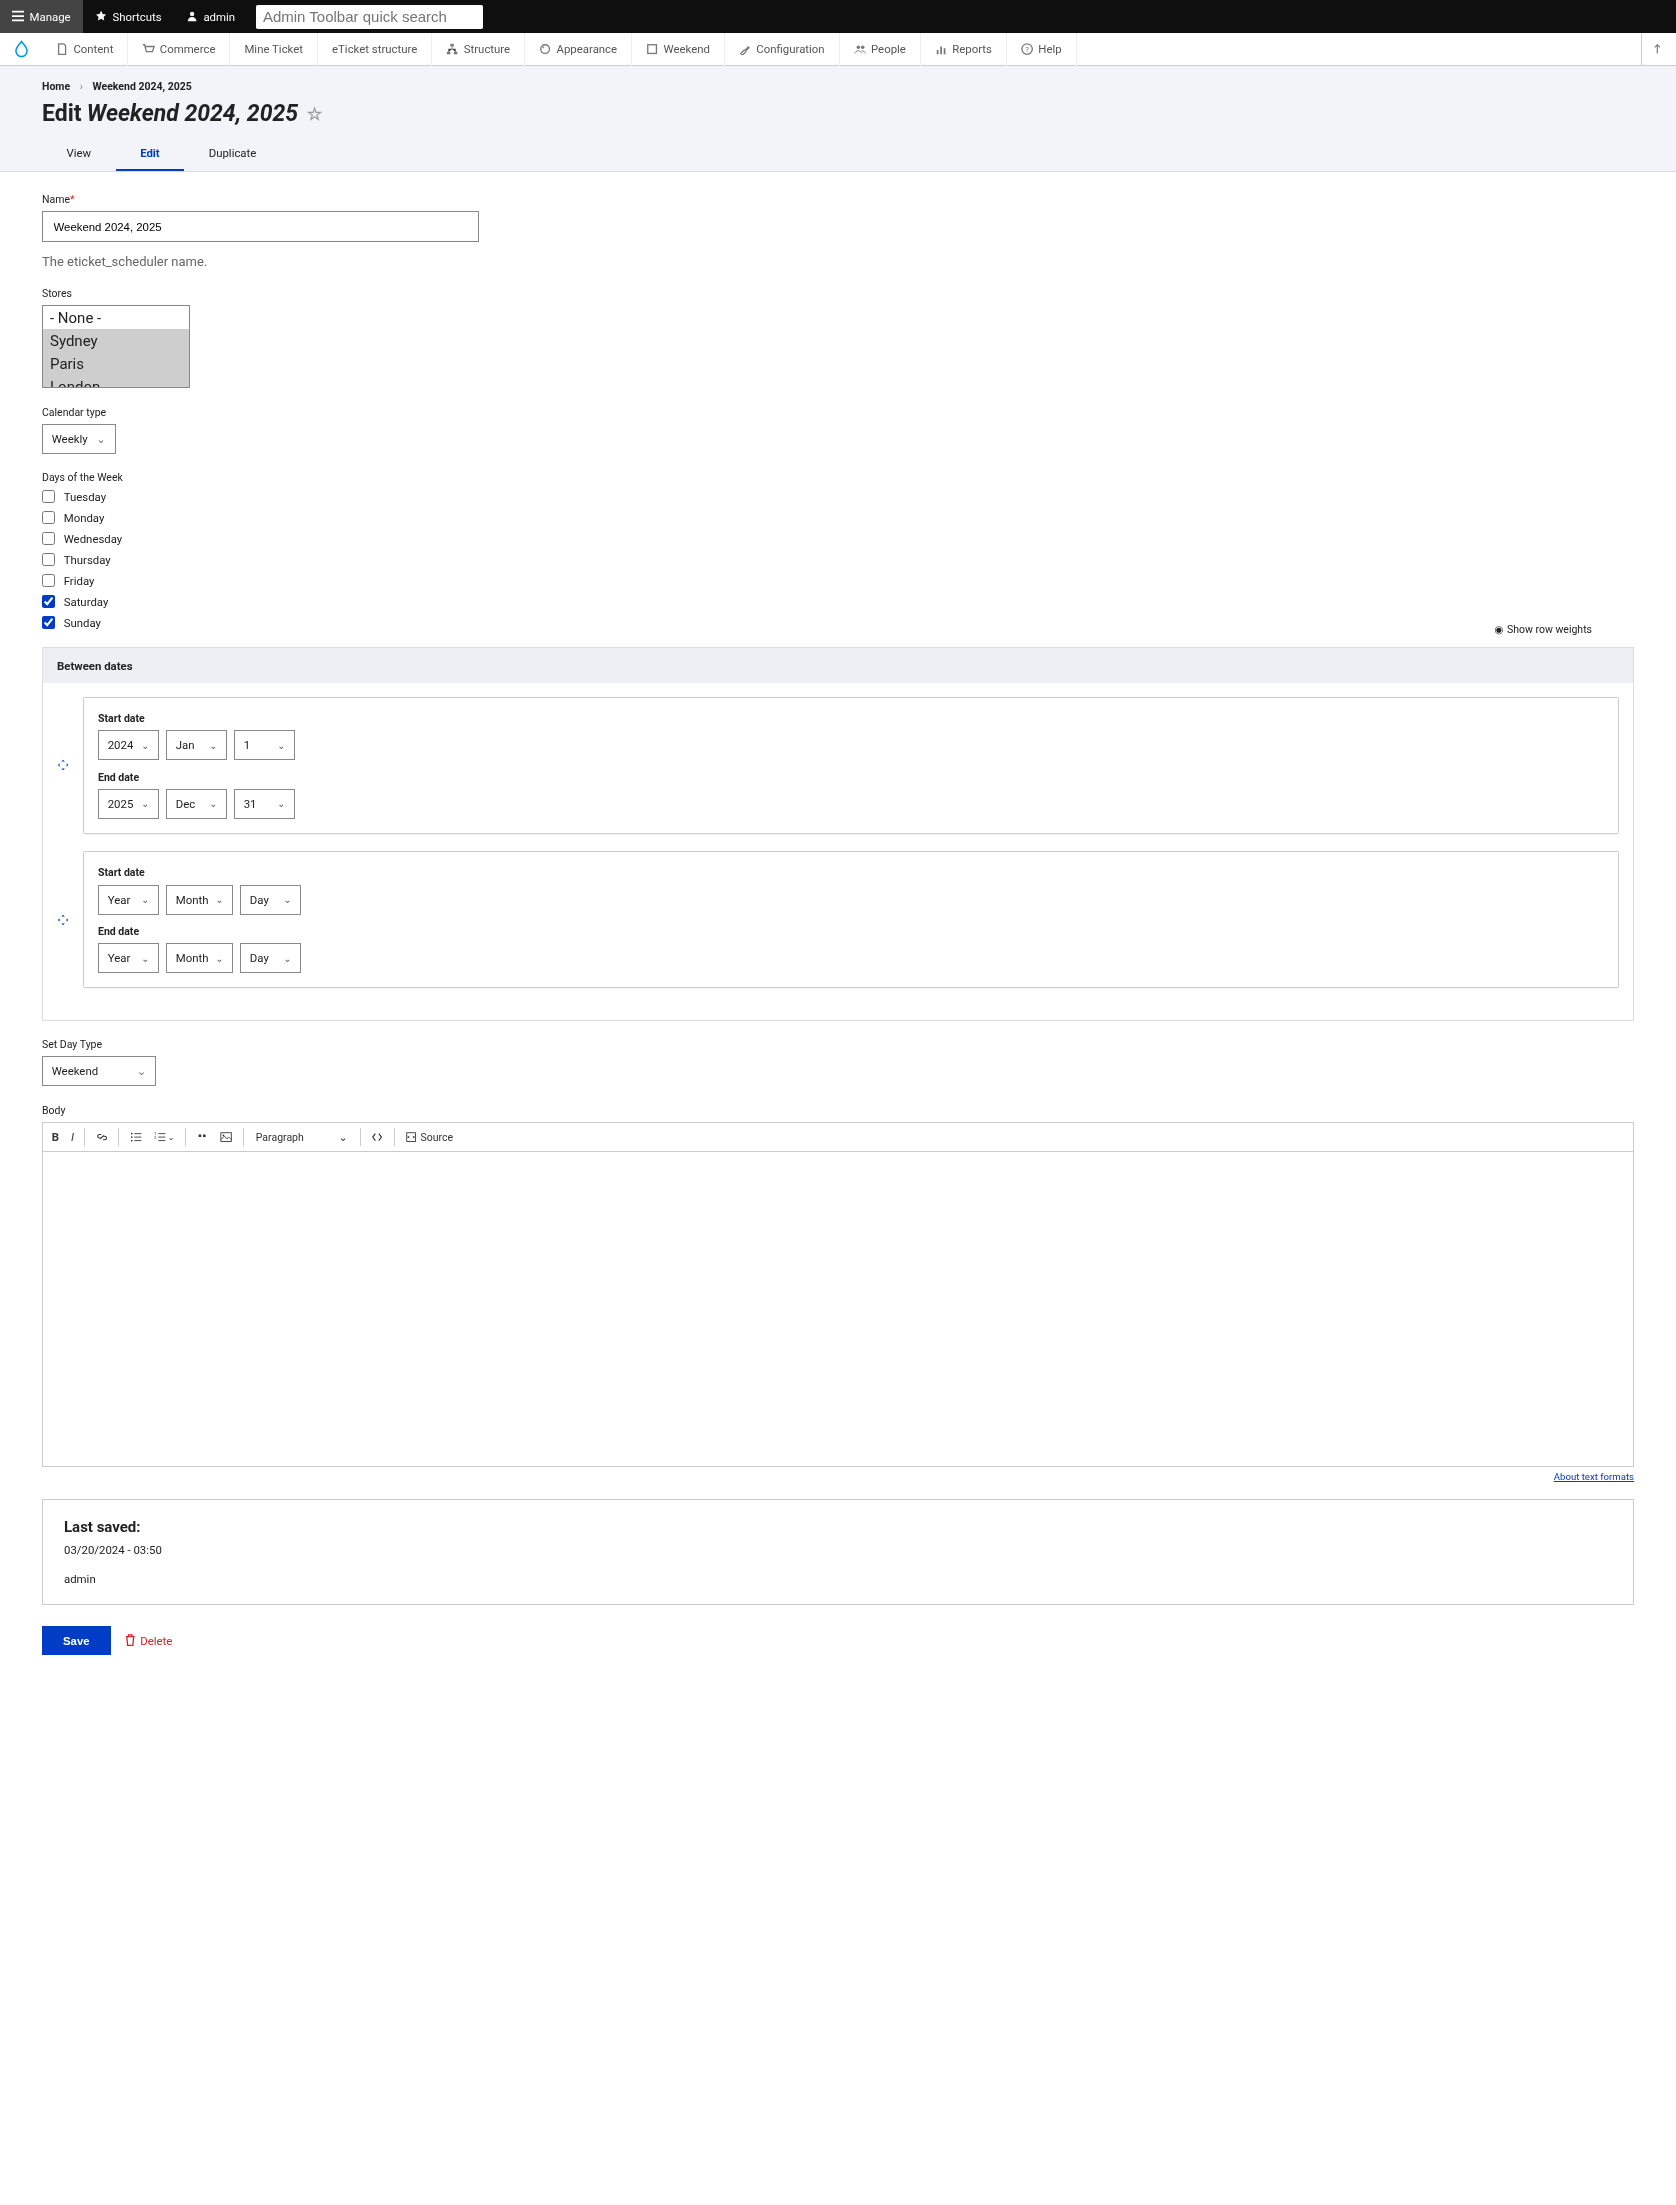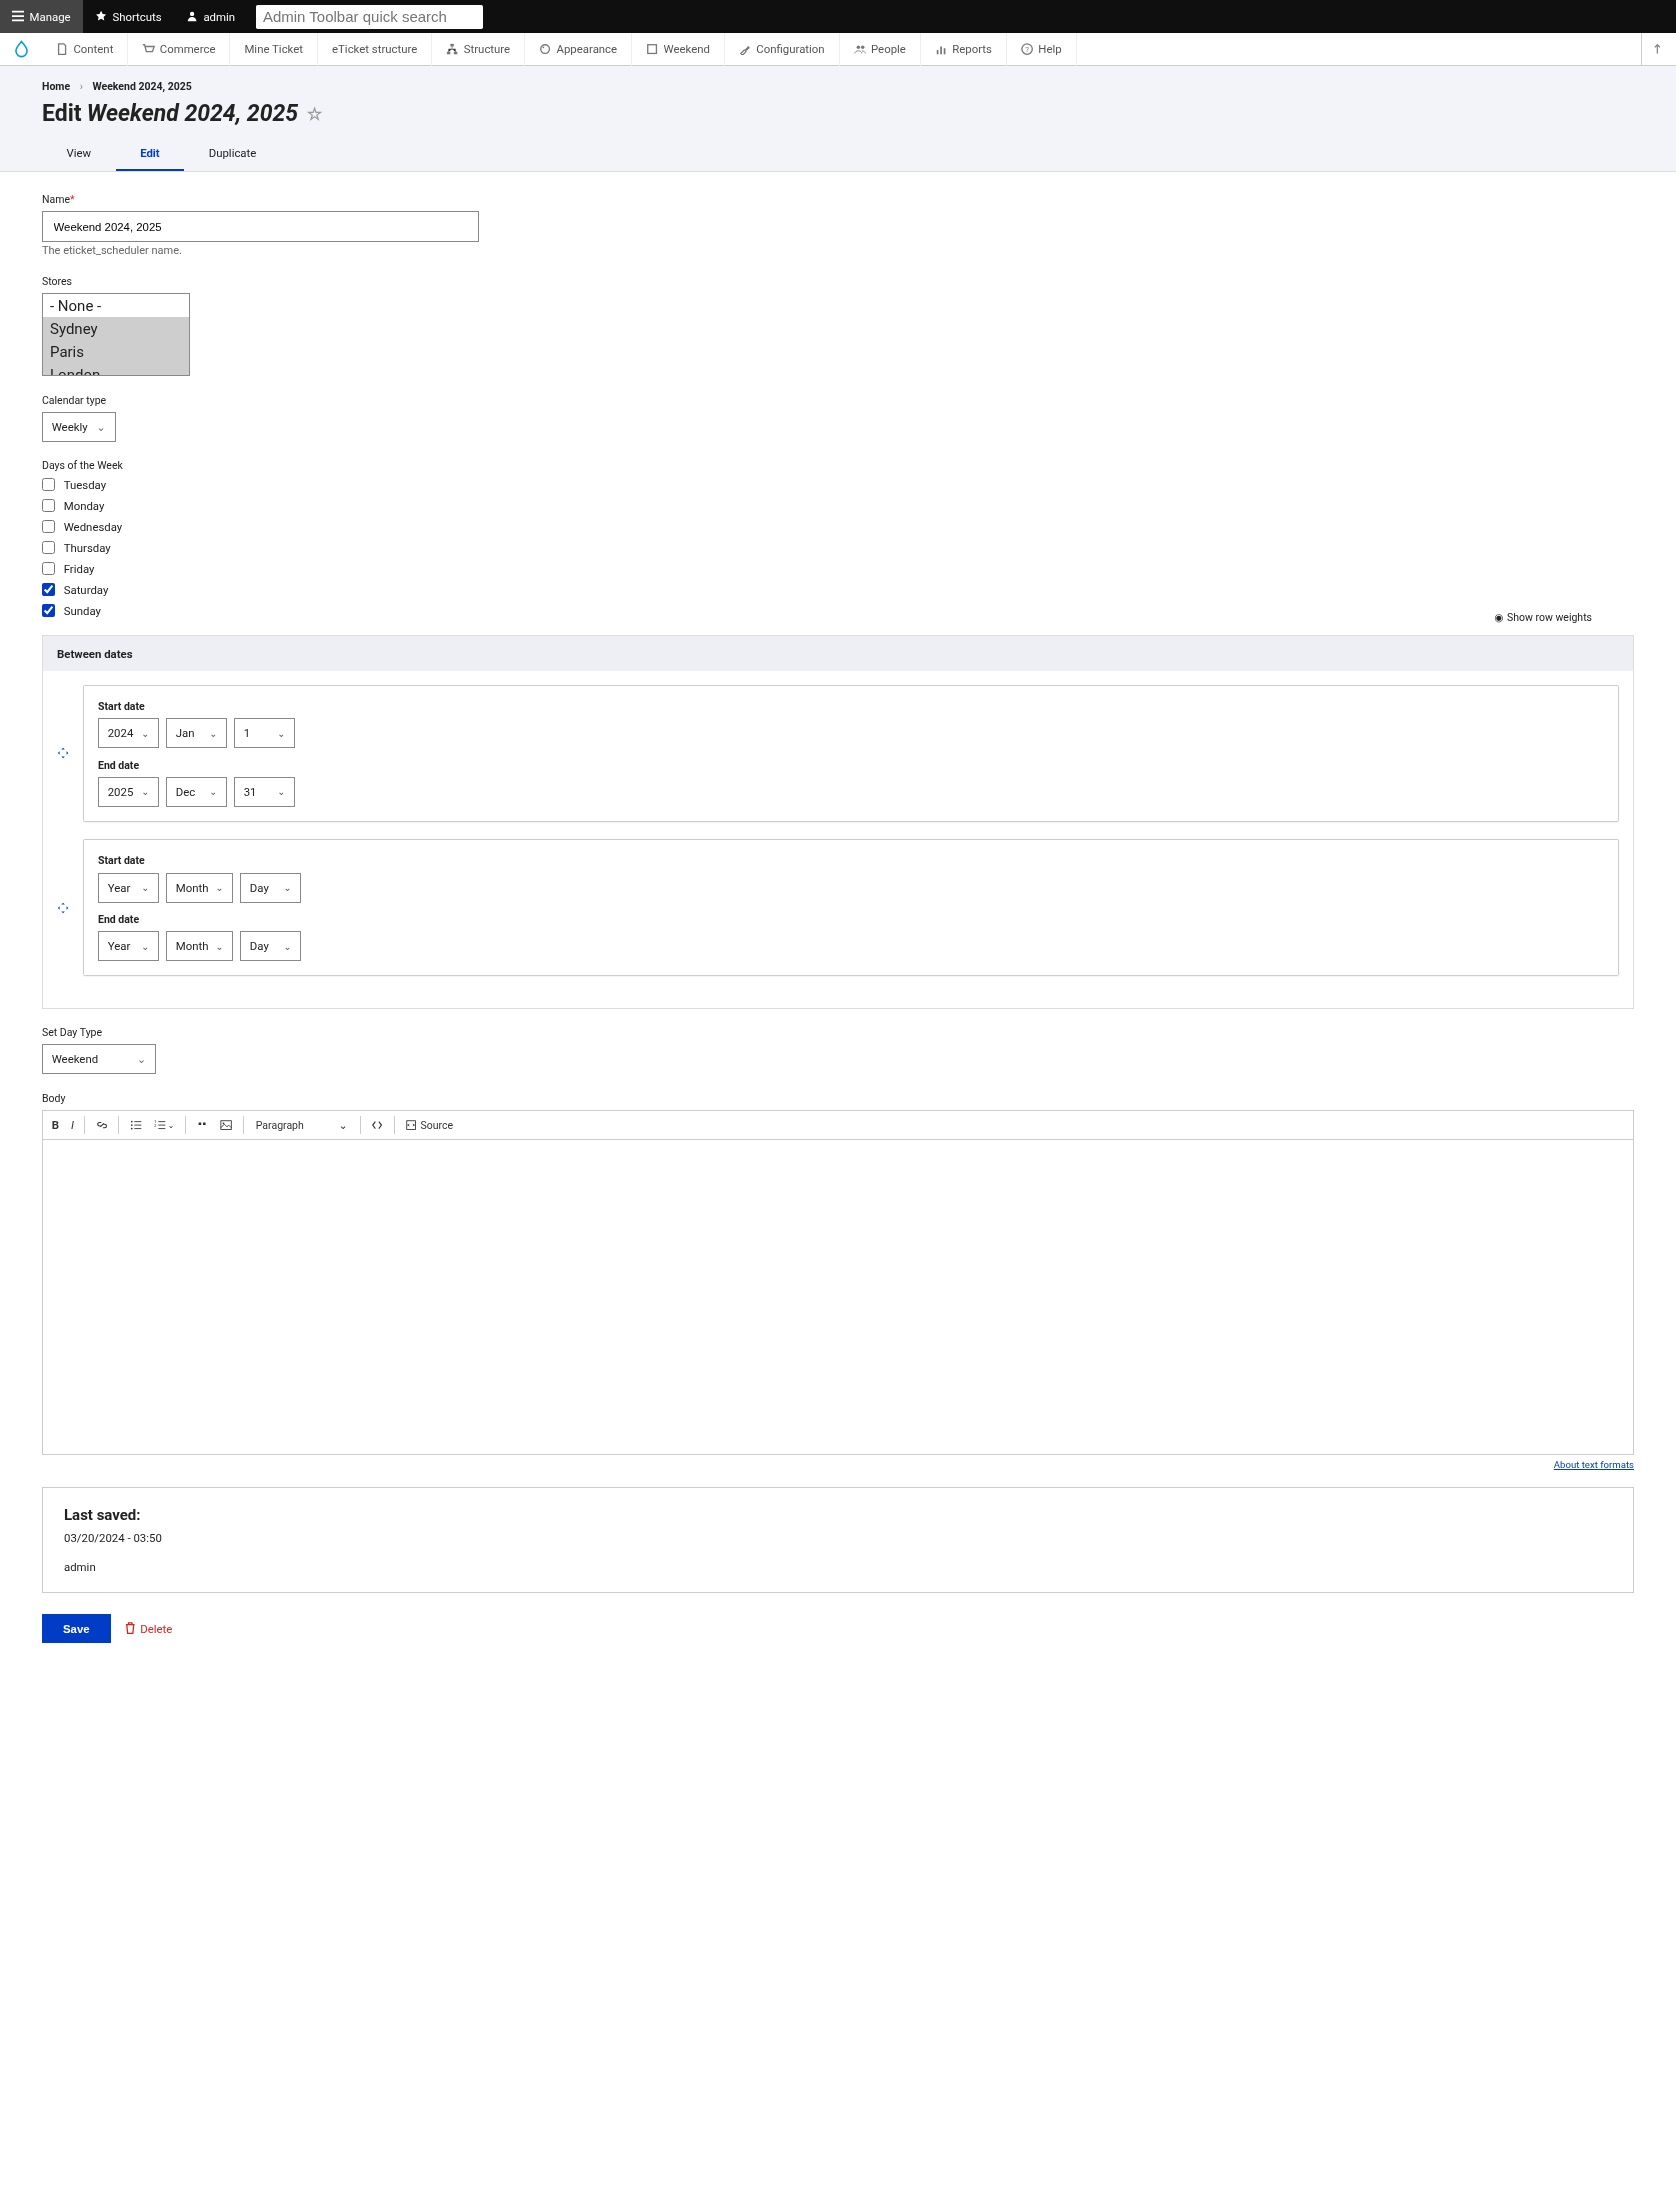--- a/index.html
+++ b/index.html
@@ -32,21 +32,21 @@
 .star-icon { margin-left: 8.7px; color: #999; font-size: 17.5px; }
 .tabs { display: flex; gap: 0; }
 .tab { padding: 8.7px 24.5px; color: #222; cursor: pointer; border-bottom: 2.6px solid transparent; font-size: 11.4px; }
 .tab.active { color: #003cc5; border-bottom-color: #003cc5; font-weight: bold; }
 
 
 .main { padding: 21px 42px 42px; }
 .field { margin-bottom: 17.5px; }
 .field-label { font-weight: normal; font-size: 10.5px; margin-bottom: 5.2px; display: block; }
 .field-label .req { color: #d72222; }
-.field-desc { font-size: 11px; color: #666; margin-top: 2px; }
+.field-desc { font-size: 13px; color: #666; margin-top: 12px; }
 .text-input { border: 0.9px solid #888; padding: 8.7px 10.5px; width: 437px; font-size: 11.4px; }
 
 .listbox { border: 0.9px solid #888; width: 148px; height: 83px; overflow-y: scroll; font-size: 15px; }
 .listbox-item { padding: 2.6px 7px; cursor: pointer; }
 .listbox-item.selected { background: #cecece; }
 
 .select-wrap { display: inline-flex; align-items: center; border: 0.9px solid #888; padding: 7px 8.7px; background: #fff; cursor: pointer; font-size: 11.4px; }
 .select-wrap .chev { margin-left: 8.7px; color: #666; }
 
 .checkbox-list { }

